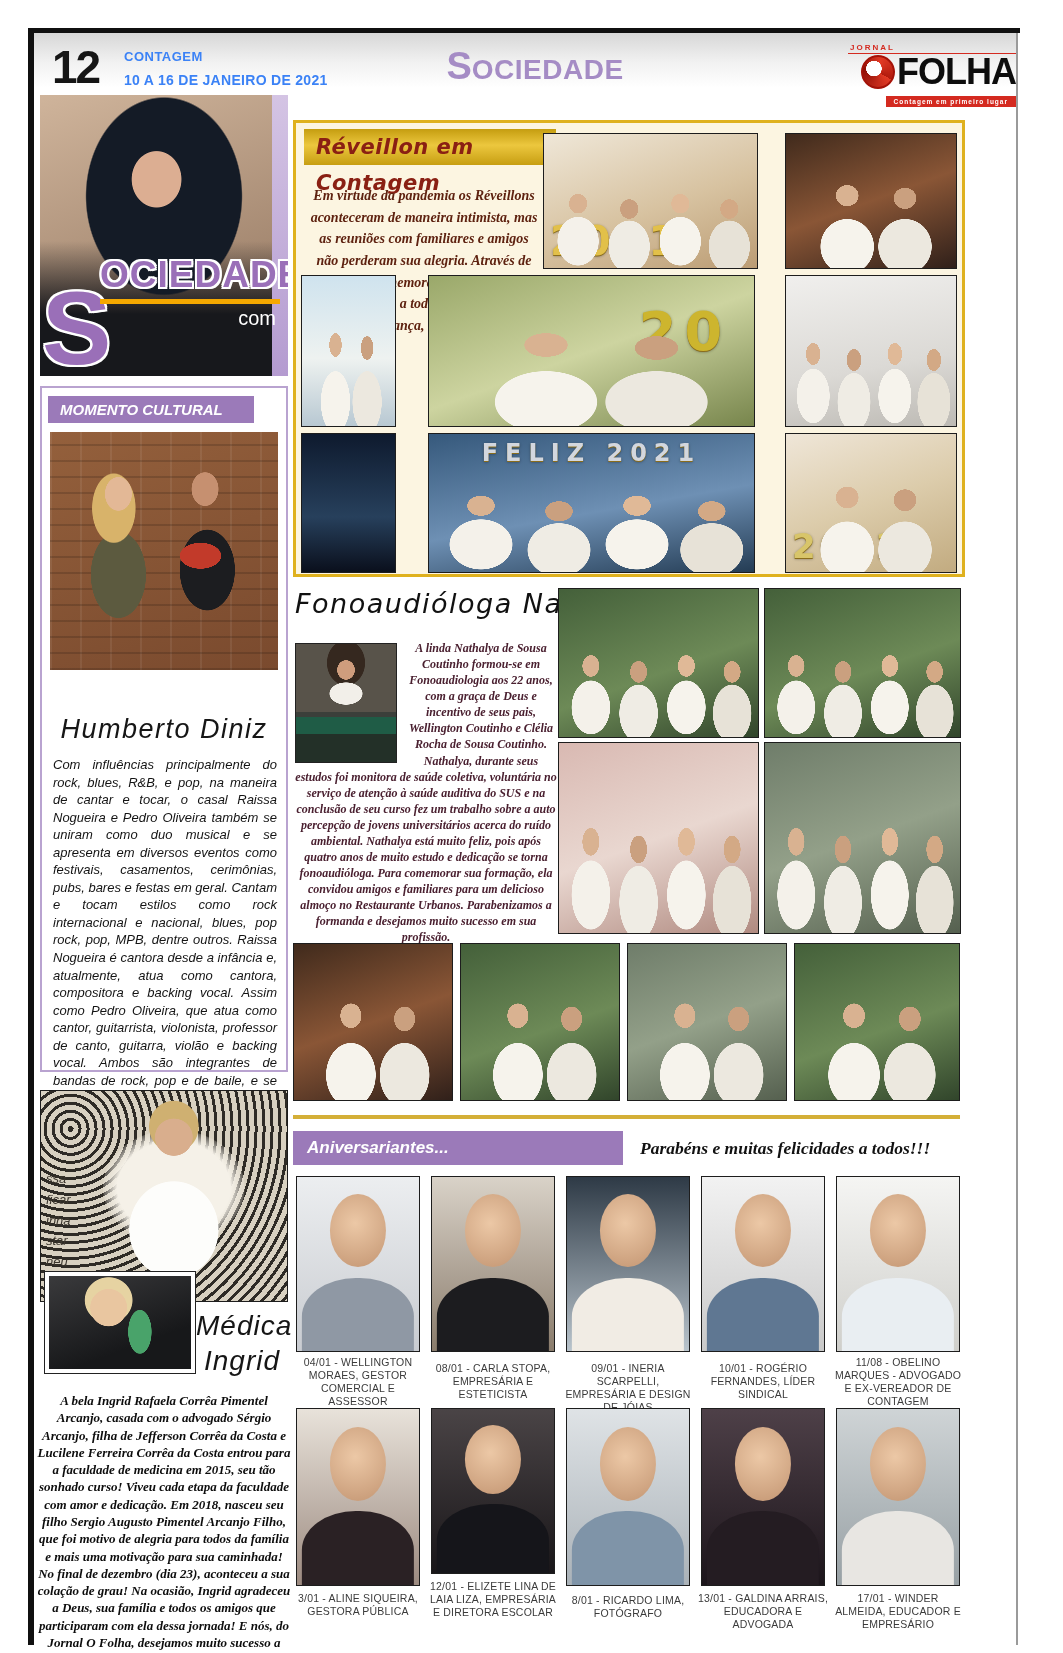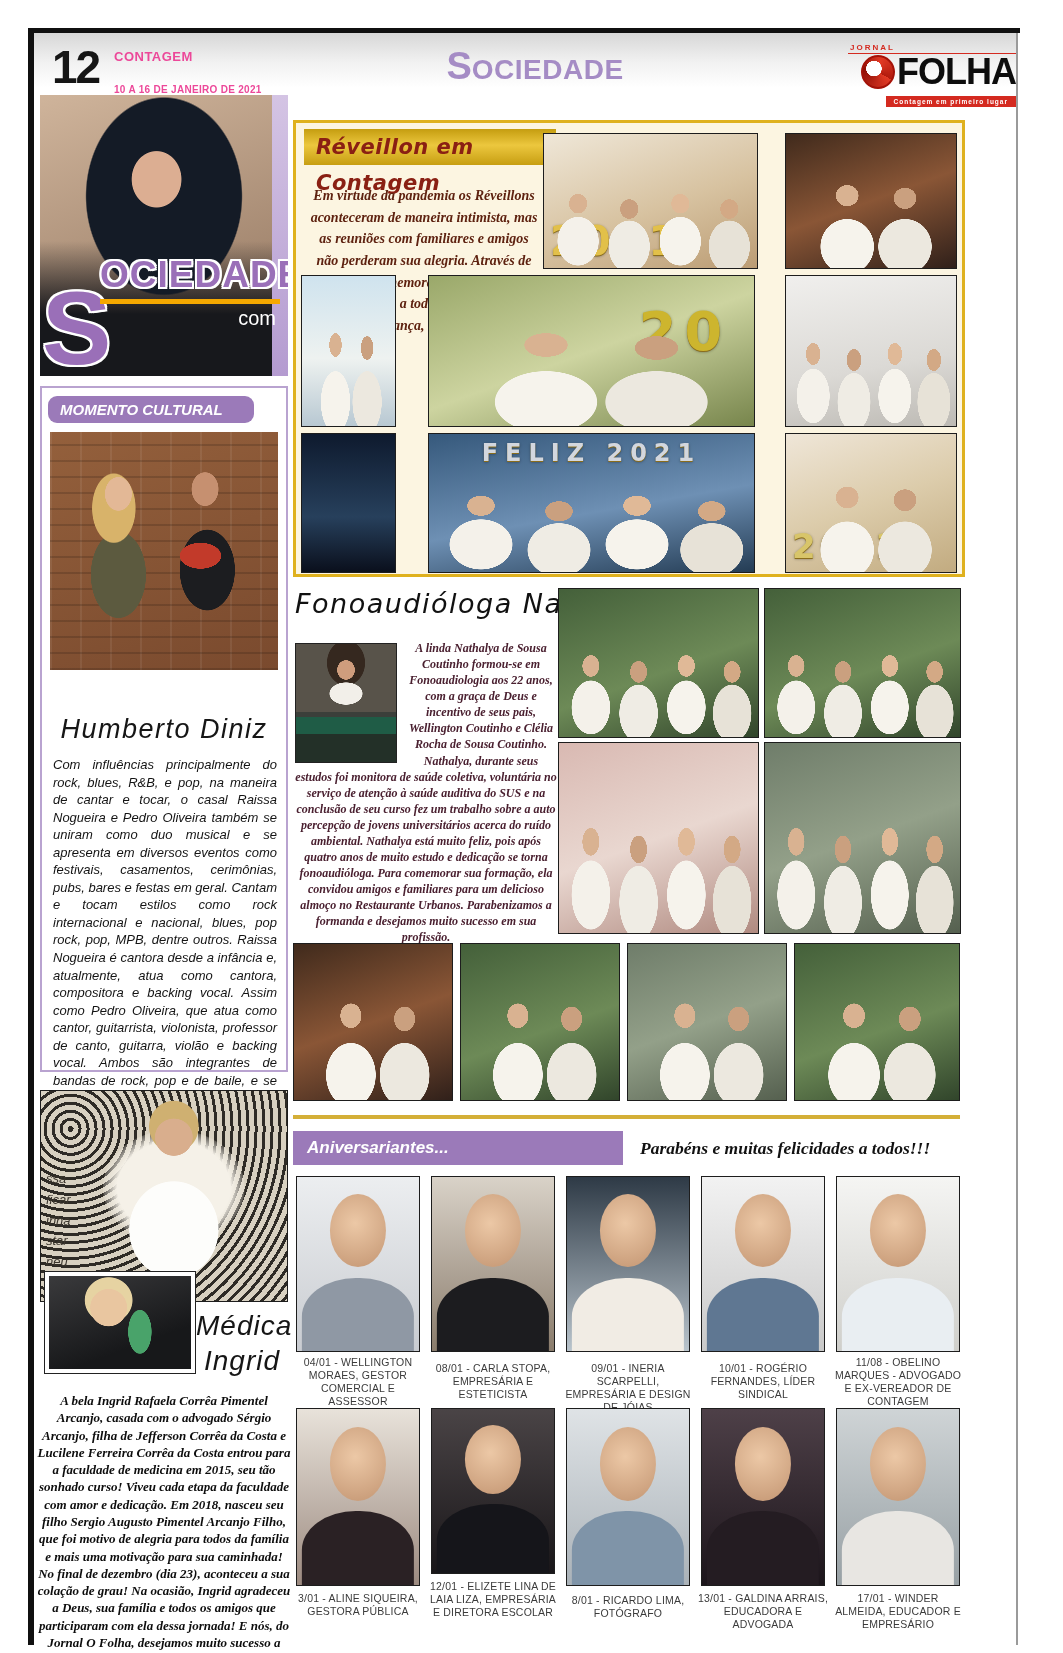--- a/index.html
+++ b/index.html
@@ -9,23 +9,23 @@
 
   
   .frame-top   { left:28px; top:28px; width:992px; height:5px; background:#101010; }
   .frame-left  { left:28px; top:28px; width:6px;  height:1617px; background:#101010; }
   .frame-right { left:1016px; top:33px; width:2px; height:1612px; background:#9a9a9a; }
   .header-band { left:34px; top:33px; width:982px; height:55px;
                  background:linear-gradient(180deg,#d7d7d7 0%,#f2f2f2 55%,#ffffff 100%); }
 
   
   .page-number { left:52px; top:40px; font-size:46px; font-weight:800; color:#151515; letter-spacing:-2px; }
-  .page-meta   { left:114px; top:49px; color:#ec4899; }
+  .page-meta   { left:124px; top:49px; color:#3b82f6; }
   .page-city   { font-size:13px; font-weight:800; letter-spacing:.5px; }
-  .page-date   { font-size:10px; font-weight:800; margin-top:20px; letter-spacing:.3px; }
+  .page-date   { font-size:14px; font-weight:800; margin-top:8px; letter-spacing:.3px; }
   .section-title { left:420px; top:45px; width:230px; text-align:center; color:#a58cc5; font-weight:800; }
   .section-title .big  { font-size:38px; }
   .section-title .rest { font-size:28px; letter-spacing:.5px; }
   .logo { left:828px; top:36px; width:188px; text-align:right; }
   .logo-top { font-size:8px; font-weight:700; color:#d42a20; letter-spacing:2px; border-bottom:1px solid #d42a20; display:inline-block; padding:0 2px 1px 2px; width:168px; text-align:left; }
   .logo-main { display:flex; align-items:center; justify-content:flex-end; margin-top:0; }
   .logo-o { width:34px; height:34px; border-radius:50%; margin-right:2px; flex:0 0 auto;
             background: radial-gradient(circle at 38% 40%, #ffffff 0 26%, rgba(255,255,255,0) 27%),
                         conic-gradient(from 120deg, #e23a25, #8f0f06 45%, #e23a25 70%, #b01a0d);
             box-shadow: inset 0 0 0 2px #a31208; }
@@ -85,21 +85,21 @@
   .col-rest { position:absolute; left:60px; bottom:80px; font-size:37px; font-weight:800; color:#9a6fb8; letter-spacing:1px;
       text-shadow:-2px 0 #fff,2px 0 #fff,0 -2px #fff,0 2px #fff,-2px -2px #fff,2px 2px #fff,-2px 2px #fff,2px -2px #fff; }
   .col-underline { position:absolute; left:60px; bottom:72px; width:180px; height:5px; background:#f5a800; }
   .col-com  { position:absolute; right:12px; bottom:46px; color:#fff; font-size:20px; }
   .col-name { position:absolute; left:56px; bottom:16px; color:#fff; font-weight:800; font-size:20.5px;
               letter-spacing:.3px; text-shadow:0 1px 2px rgba(0,0,0,.8); }
 
   
   .momento-box { left:40px; top:386px; width:248px; height:686px; border:2px solid #b9a3d0; background:#fff; }
   .momento-banner { position:absolute; left:6px; top:8px; width:206px; height:27px; background:#9b7ab9;
-      color:#fff; font-style:italic; font-weight:800; font-size:15px; line-height:27px; padding-left:12px;border-radius:9px; }
+      color:#fff; font-style:italic; font-weight:800; font-size:15px; line-height:27px; padding-left:12px; }
   .momento-photo { left:8px; top:44px; width:228px; height:238px;
       background:
         radial-gradient(ellipse 10% 12% at 30% 26%, #e3b896 0 58%, rgba(0,0,0,0) 60%),
         radial-gradient(ellipse 10% 12% at 68% 24%, #c69070 0 58%, rgba(0,0,0,0) 60%),
         radial-gradient(ellipse 17% 26% at 28% 32%, #d8b36a 0 55%, rgba(0,0,0,0) 57%),
         radial-gradient(ellipse 20% 30% at 30% 60%, #5c5a3f 0 60%, rgba(0,0,0,0) 61%),
         radial-gradient(ellipse 15% 9% at 66% 52%, #c23a2a 0 60%, rgba(0,0,0,0) 61%),
         radial-gradient(ellipse 20% 28% at 69% 58%, #1c1d20 0 60%, rgba(0,0,0,0) 61%),
         repeating-linear-gradient(0deg, rgba(0,0,0,.15) 0 2px, rgba(0,0,0,0) 2px 16px),
         repeating-linear-gradient(90deg, rgba(255,255,255,.07) 0 2px, rgba(0,0,0,0) 2px 30px),

